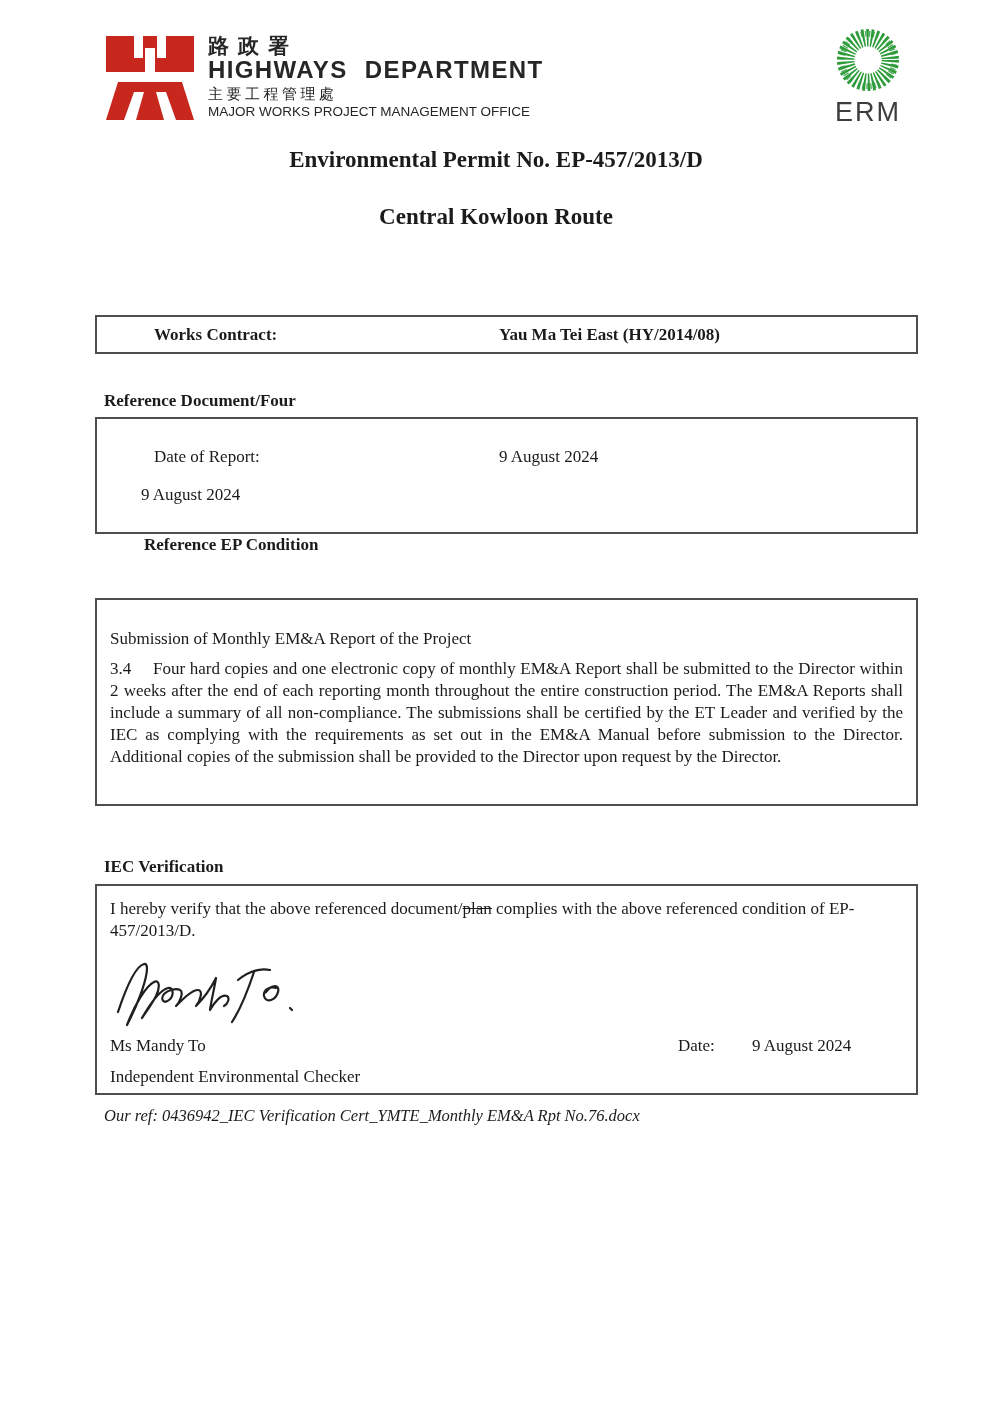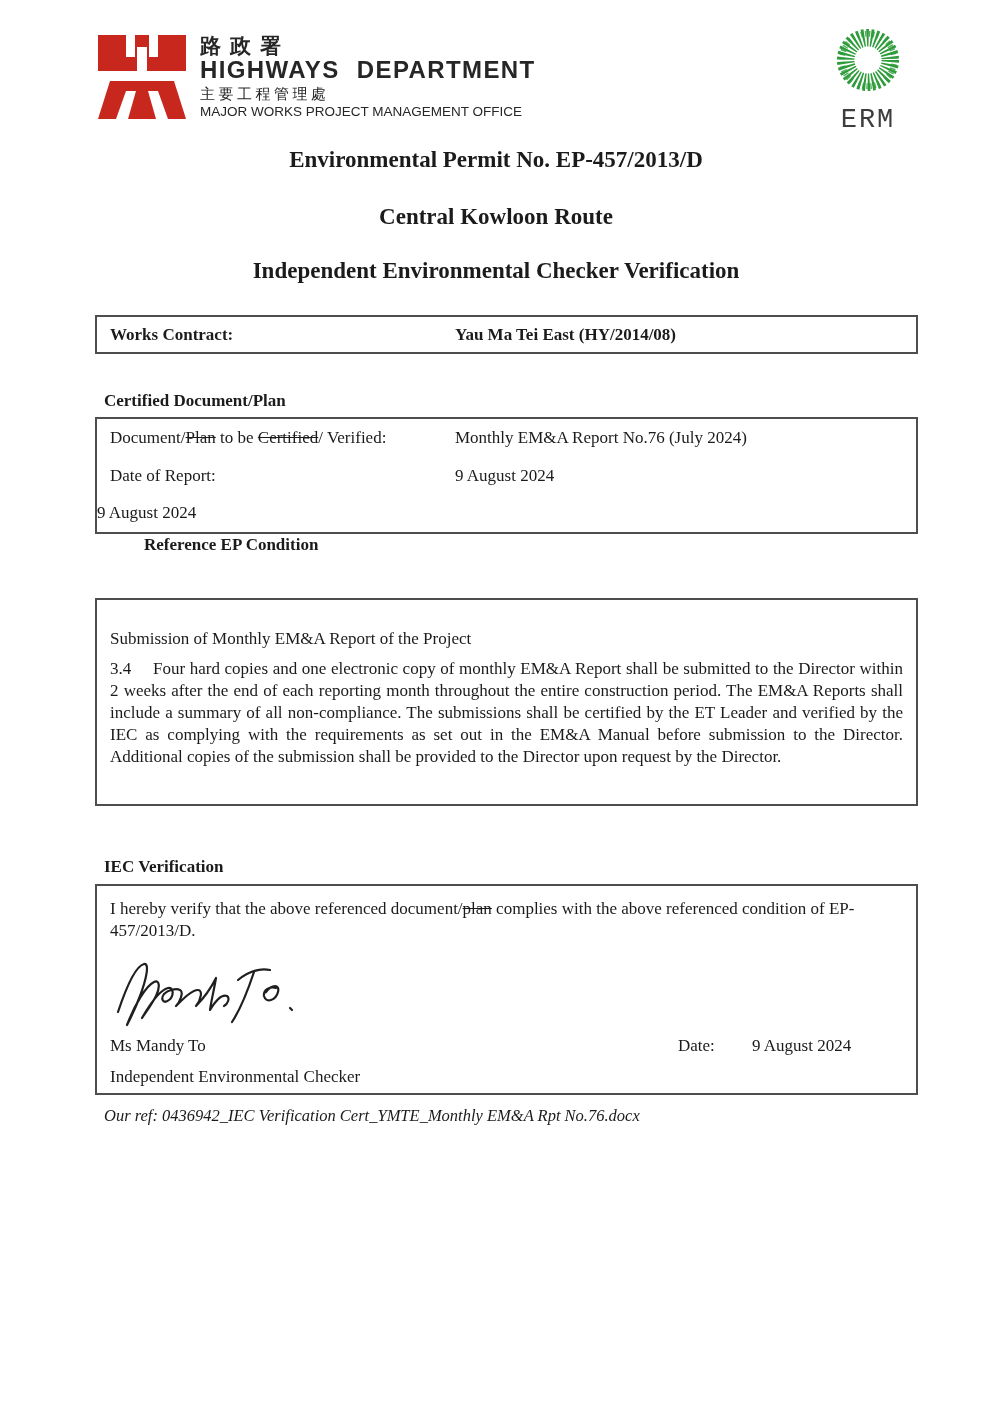--- a/index.html
+++ b/index.html
@@ -4,39 +4,39 @@
 <style>
   html,body { margin:0; padding:0; background:#e8e8e8; }
   .page {
     position:relative; width:992px; height:1403px; margin:0 auto;
     background:#ffffff; overflow:hidden;
     font-family:"Liberation Serif","DejaVu Serif",serif;
     color:#1b1b1b; font-size:17px;
   }
 
   
-  .hyd-header { position:absolute; left:96px; top:33px; display:flex; gap:12px; align-items:center; }
+  .hyd-header { position:absolute; left:104px; top:33px; display:flex; gap:12px; align-items:flex-end; }
   .hyd-text  { display:flex; flex-direction:column; font-family:"Liberation Sans","DejaVu Sans",sans-serif; color:#262626; }
   .hyd-cn    { font-size:21px; font-weight:bold; letter-spacing:9px; line-height:25px; }
   .hyd-en    { font-size:24px; font-weight:bold; letter-spacing:1.4px; word-spacing:9px; line-height:24px; }
   .office-cn { font-size:15px; letter-spacing:3.5px; line-height:19px; margin-top:2px; }
   .office-en { font-size:13.5px; line-height:16px; margin-top:1px; }
 
   .erm-block { position:absolute; left:827px; top:27px; width:82px; text-align:center; }
-  .erm-word  { font-family:Liberation Mono, monospace; font-size:27px; letter-spacing:2px;
-               color:#3d3d3d; line-height:28px; margin-top:8px; }
+  .erm-word  { font-family:Liberation Sans, sans-serif; font-size:27px; letter-spacing:2px;
+               color:#3d3d3d; line-height:28px; margin-top:0; }
 
   
   .title { position:absolute; left:0; width:100%; text-align:center; font-weight:bold; font-size:23px; }
   .title-1 { top:147px; }
   .title-2 { top:204px; }
   .title-3 { top:258px; }
 
   
-  .box { position:absolute; left:95px; width:823px; border:2px solid #4e4e4e; box-sizing:border-box; background:#fff; }
+  .box { position:absolute; left:95px; width:823px; border:2px solid #4e4e4e; box-sizing:border-box; background:#fff;padding-left:44px; }
   .heading { position:absolute; left:104px; font-weight:bold; font-size:17px; }
 
   .works-box { top:315px; height:39px; display:flex; align-items:center; font-weight:bold; }
   .cell-label { width:358px; padding-left:13px; flex:none; box-sizing:border-box; }
 
   .heading-refdoc { top:391px; }
   .refdoc-box { top:417px; height:117px; display:flex; flex-direction:column; justify-content:center; }
   .refdoc-box .row { display:flex; align-items:center; height:38px; }
 
   .heading-epcond { top:535px;margin-left:40px; }
@@ -88,33 +88,28 @@
     <svg width="68" height="66" viewBox="0 0 68 68">
       <circle cx="34" cy="34" r="23" fill="none" stroke="#2f9c3c" stroke-width="18" stroke-dasharray="2.2 2.05"></circle>
       <circle cx="34" cy="34" r="27" fill="none" stroke="#2f9c3c" stroke-width="6" stroke-dasharray="1.4 2.85" opacity="0.85"></circle>
       <circle cx="34" cy="34" r="12.5" fill="#ffffff"></circle>
     </svg>
     <div class="erm-word">ERM</div>
   </div>
 
   <div class="title title-1">Environmental Permit No. EP-457/2013/D</div>
   <div class="title title-2">Central Kowloon Route</div>
-  <div class="title title-3">Independent Environmental Checker Verification</div>
 
   <div class="box works-box">
     <div class="cell-label">Works Contract:</div>
     <div class="cell-value">Yau Ma Tei East (HY/2014/08)</div>
   </div>
 
-  <div class="heading heading-refdoc">Certified Document/Plan</div>
+  <div class="heading heading-refdoc">Reference Document/Four</div>
   <div class="box refdoc-box">
-    <div class="row">
-      <div class="cell-label"><span>Document/</span><span class="strike">Plan</span><span> to be </span><span class="strike">Certified</span><span>/ Verified:</span></div>
-      <div class="cell-value">Monthly EM&amp;A Report No.76 (July 2024)</div>
-    </div>
     <div class="row">
       <div class="cell-label">Date of Report:</div>
       <div class="cell-value">9 August 2024</div>
     </div>
     <div class="row">
       <div class="cell-value">9 August 2024</div>
     </div>
   </div>
 
   <div class="heading heading-epcond">Reference EP Condition</div>

